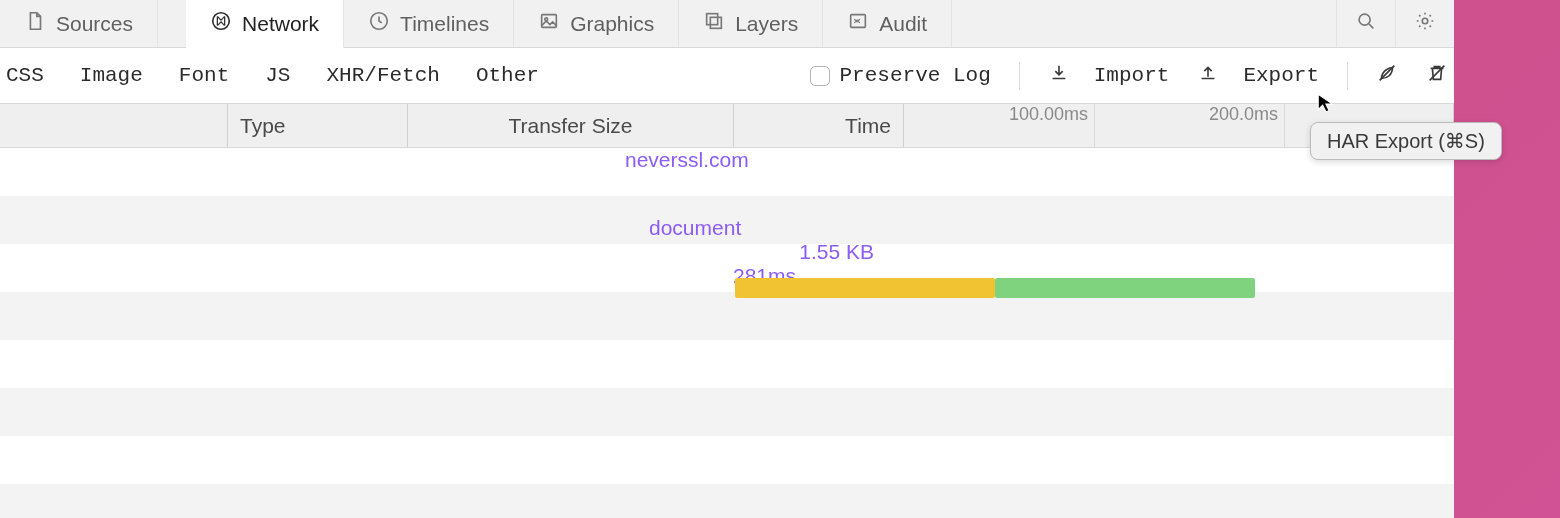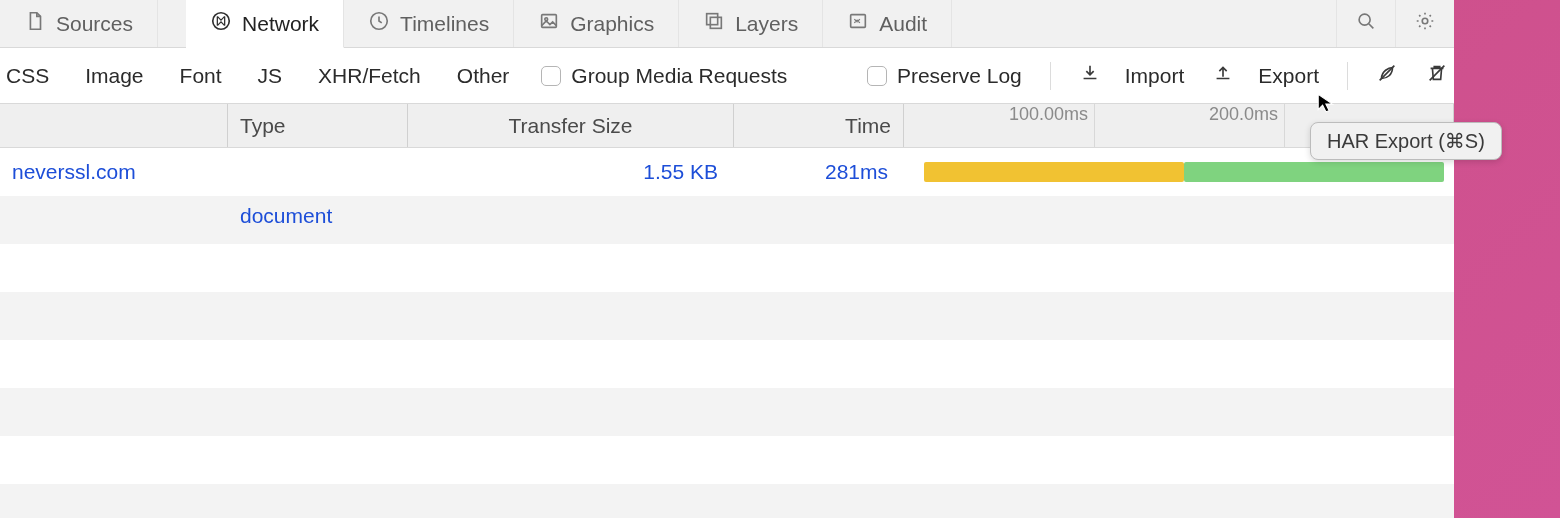--- a/index.html
+++ b/index.html
@@ -54,20 +54,21 @@
   
   .toolbar {
     display: flex;
     align-items: center;
     height: 56px;
     background: #fff;
     border-bottom: 1px solid #d9d9d9;
     padding: 0 6px;
     gap: 28px;
     color: #2b2b2b;
+    font-family: Liberation Mono, monospace;
   }
   .toolbar .filter { padding: 0 4px; cursor: default; }
   .check {
     display: inline-flex;
     align-items: center;
     gap: 10px;
     cursor: default;
   }
   .checkbox {
     width: 20px; height: 20px;
@@ -110,21 +111,21 @@
   .tick { position: absolute; top: 0; color: #8a8a8a; font-size: 18px; transform: translateX(-100%); padding-right: 6px; }
   .gridline { position: absolute; top: 0; width: 1px; height: 100%; background: #d8d8d8; }
 
   
   .rows { flex: 1; position: relative; }
   .rows .stripe { position: absolute; left: 0; right: 0; height: 48px; }
   .rows .stripe.odd { background: #f3f3f3; }
   .rows .stripe.even { background: #ffffff; }
   .row {
     position: absolute; left: 0; right: 0; top: 0; height: 48px;
-    display: flex; color: #1d4ed8;
+    display: flex; align-items: center; color: #8b5cf6; flex-direction: column;
   }
   .row .cell { height: 100%; display: flex; align-items: center; padding: 0 12px; }
   .row .cell.name  { width: 228px; }
   .row .cell.type  { width: 180px; margin-top: 44px; }
   .row .cell.size  { width: 326px; justify-content: flex-end; padding-right: 16px; }
   .row .cell.time  { width: 170px; justify-content: flex-end; padding-right: 16px; }
   .row .cell.wf    { flex: 1; position: relative; }
   .wfbar { position: absolute; height: 20px; top: 50%; transform: translateY(-50%); border-radius: 2px; }
 
   .waterfall-grid { position: absolute; left: 904px; top: 0; bottom: 0; width: 550px; pointer-events: none; }
@@ -227,24 +228,20 @@
   </div>
 
   <div class="toolbar">
     <span class="filter" style="margin-left:-4px;">CSS</span>
     <span class="filter">Image</span>
     <span class="filter">Font</span>
     <span class="filter">JS</span>
     <span class="filter">XHR/Fetch</span>
     <span class="filter">Other</span>
 
-    <label class="check">
-      <span class="checkbox"></span>
-      <span>Group Media Requests</span>
-    </label>
 
     <div class="flex"></div>
 
     <label class="check">
       <span class="checkbox"></span>
       <span>Preserve Log</span>
     </label>
 
     <div class="sep"></div>
 

